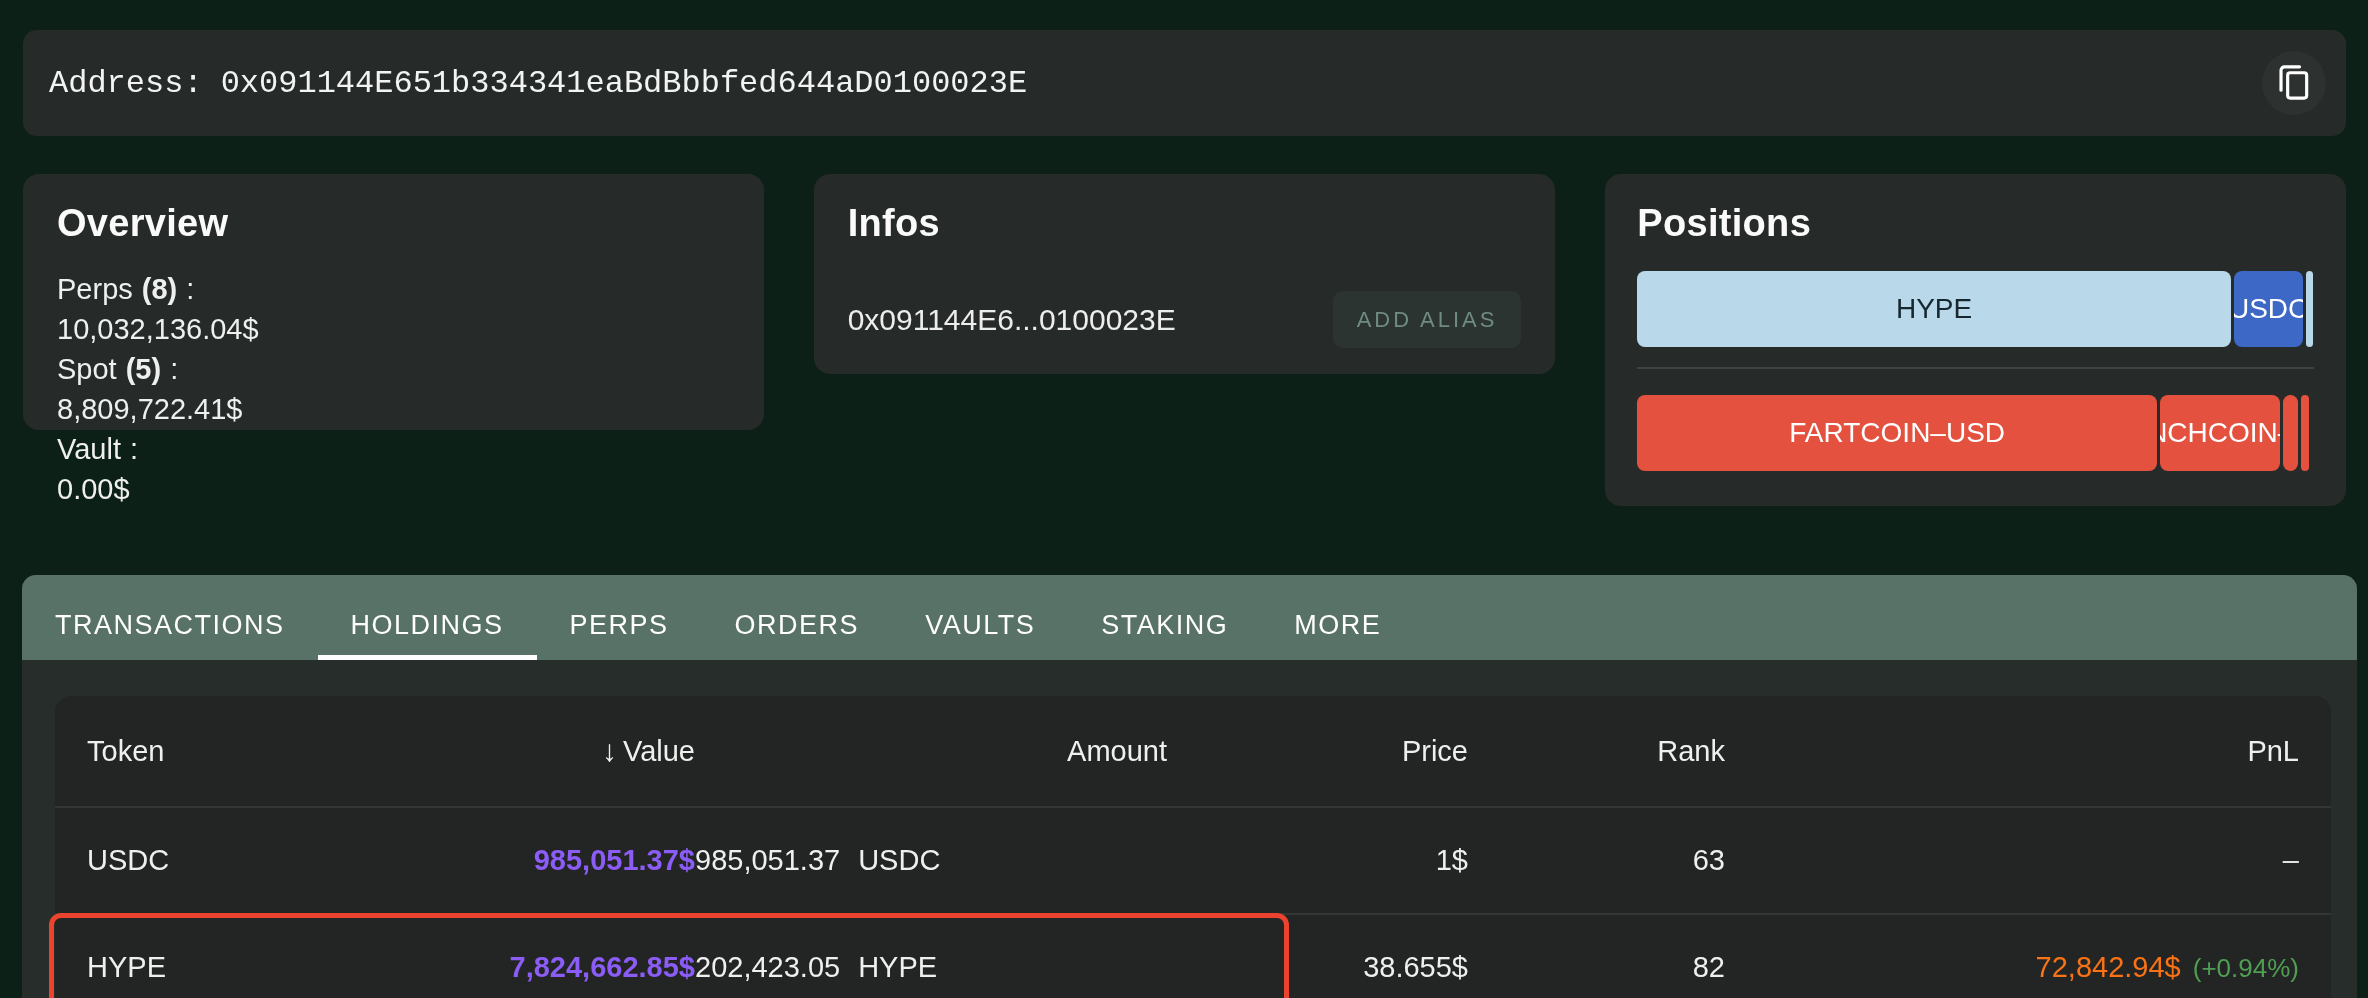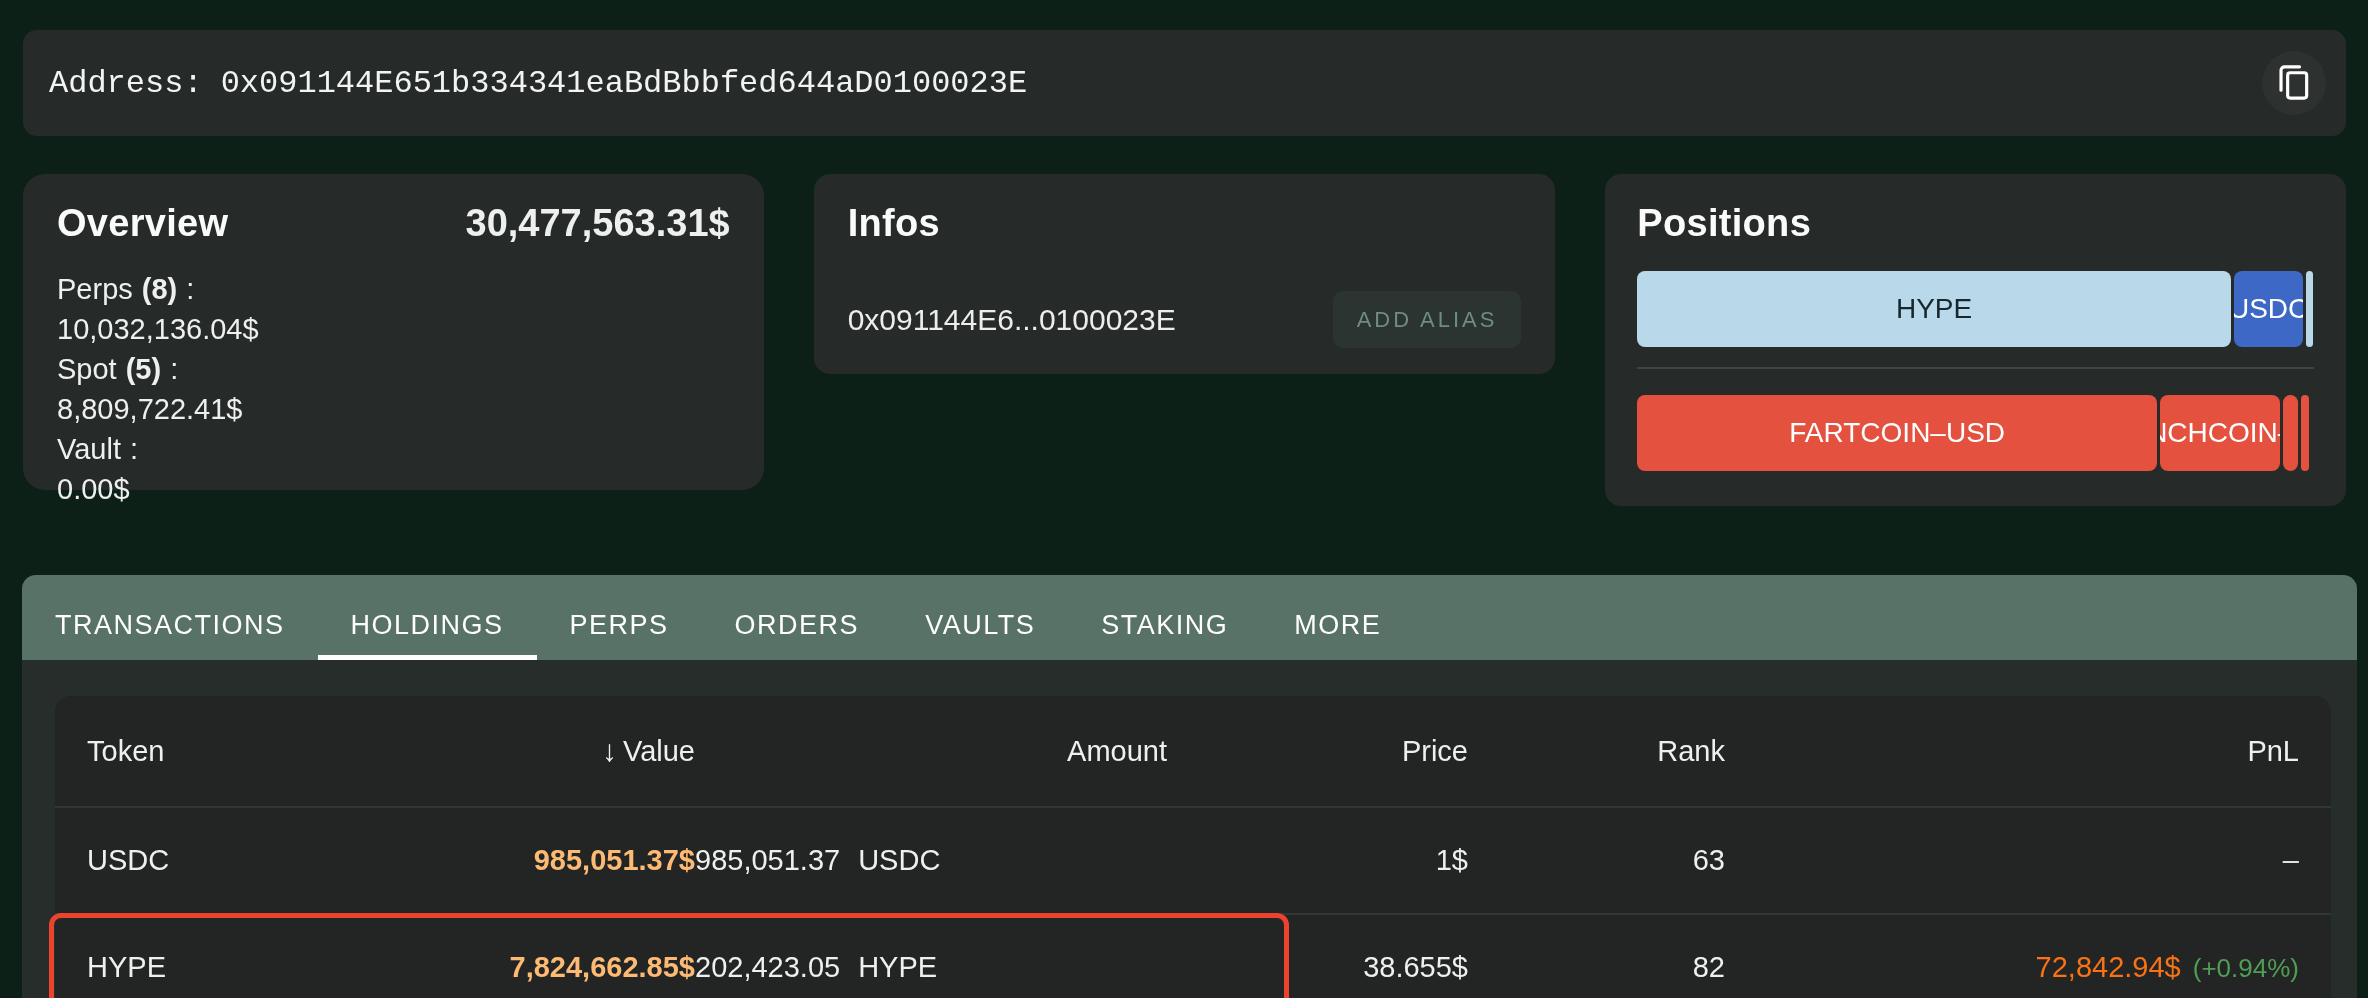--- a/index.html
+++ b/index.html
@@ -30,21 +30,21 @@
     display: flex; align-items: center; justify-content: center;
   }
 
   
   .cards-row { margin: 38px 22px 0 23px; display: flex; gap: 50px; align-items: flex-start; }
   .card { background: #262b29; border-radius: 16px; padding: 28px 34px; }
   .card h2 { font-size: 38px; font-weight: 600; color: #fafafa; letter-spacing: 0.3px; }
   .card-title-row { display: flex; justify-content: space-between; align-items: baseline; }
   .overview-total { font-size: 38px; font-weight: 600; }
 
-  .overview-card { width: 745px; height: 316px; border-radius: 22px; }
+  .overview-card { width: 745px; height: 256px; }
   .ov-rows { margin-top: 24px; }
   .ov-row { display: flex; justify-content: space-between; font-size: 29px; line-height: 40px; color: #eef0ef; flex-direction: column; }
   .ov-count { margin-left: 9px; font-weight: 700; }
   .ov-count:empty { margin-left: 0; }
   .ov-sep { margin-left: 9px; }
 
   .infos-card { width: 746px; height: 200px; }
   .infos-row { margin-top: 46px; display: flex; align-items: center; justify-content: space-between; }
   .short-addr { font-size: 30px; color: #ededed; }
   .add-alias-btn {
@@ -98,21 +98,21 @@
     align-items: center;
     padding: 0 32px;
     height: 105px;
     font-size: 29px;
   }
   .t-header .t-grid { height: 110px; }
   .t-row + .t-row { border-top: 2px solid #30.. } 
   .t-row.bordered { border-top: 2px solid #323634; }
   .cell { color: #eef0ee; }
   .c-right { text-align: right; }
-  .value-cell { font-weight: 700; color: #fdba74; }
+  .value-cell { font-weight: 700; color: #8b5cf6; }
   .amount-cell { display: flex; justify-content: flex-start; gap: 18px; }
   .amount-token { width: 84px; text-align: left; }
   .sort-icon { margin-right: 6px; font-size: 30px; }
   .pnl-cell { display: flex; justify-content: flex-end; align-items: baseline; gap: 12px; }
   .pnl-pct { font-size: 26px; }
   .pnl-pct:empty { display: none; }
 
   .highlight-box {
     position: absolute; left: -6px; top: -2px;
     width: 1240px; height: 100px;
@@ -134,21 +134,20 @@
         <rect x="8" y="5.5" width="12" height="16" rx="1.6" stroke="#ffffff" stroke-width="2" fill="none"></rect>
       </svg>
     </button>
   </header>
 
   <section class="cards-row">
 
     <div class="card overview-card">
       <div class="card-title-row">
         <h2>Overview</h2>
-        <span class="overview-total">30,477,563.31$</span>
       </div>
       <div class="ov-rows">
         <div class="ov-row">
           <span><span>Perps</span><span class="ov-count">(8)</span><span class="ov-sep">:</span></span>
           <span>10,032,136.04$</span>
         </div>
         <div class="ov-row">
           <span><span>Spot</span><span class="ov-count">(5)</span><span class="ov-sep">:</span></span>
           <span>8,809,722.41$</span>
         </div>

